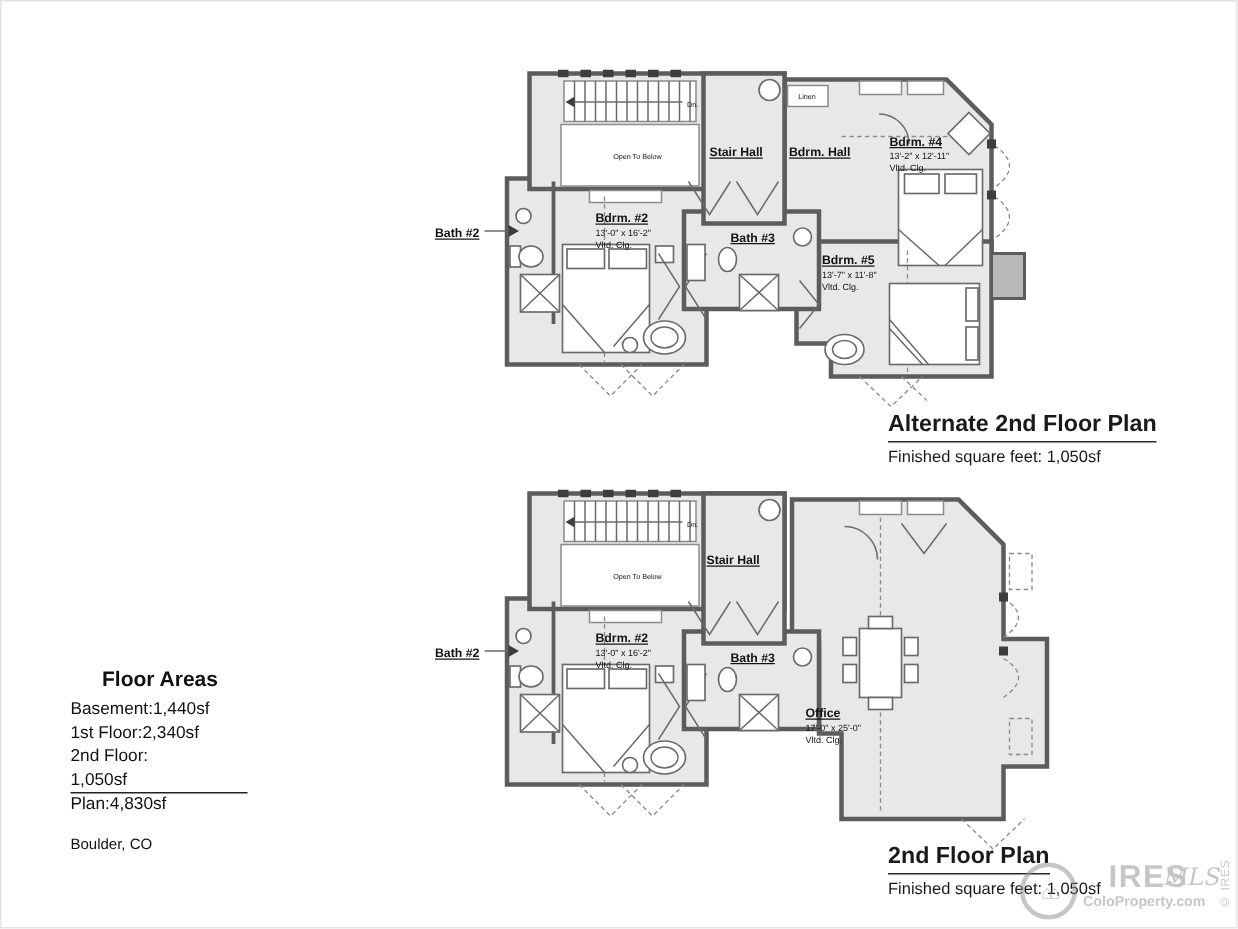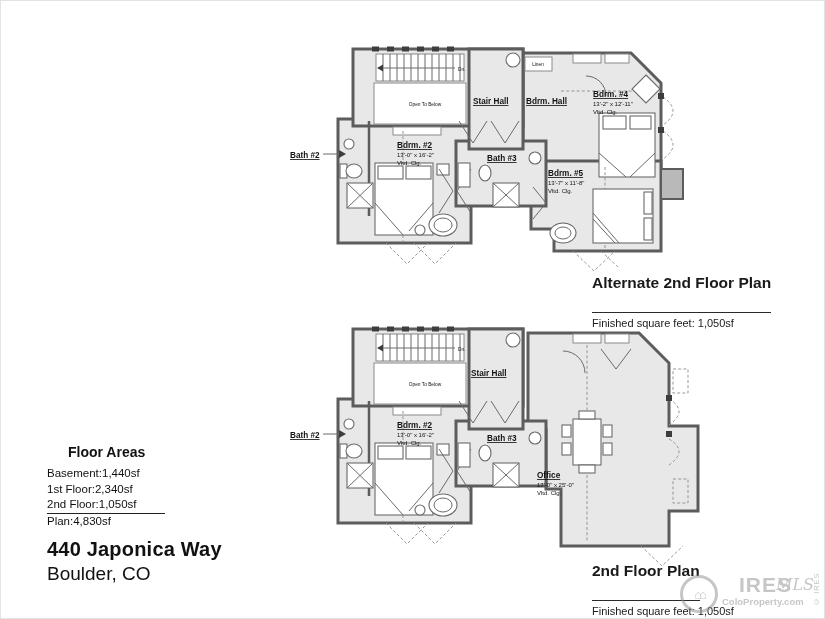--- a/index.html
+++ b/index.html
@@ -18,31 +18,31 @@
   .wall2 { fill:none; stroke:#5c5c5c; stroke-width:2.5; }
   .dash  { fill:none; stroke:#8c8c8c; stroke-width:0.9; stroke-dasharray:3 2.2; }
   .dashrect { fill:none; stroke:#8c8c8c; stroke-width:0.9; stroke-dasharray:3 2.2; }
   .tick  { fill:#3d3d3d; }
   text.lbl  { font-size:8.2px; font-weight:bold; text-decoration:underline; }
   text.dim  { font-size:6px; }
   text.tiny { font-size:4.8px; }
 
   .plan-title { position:absolute; }
   .plan-title h2 { margin:0; font-size:15.5px; font-weight:bold; color:#1a1a1a;
-                   display:inline-block; border-bottom:1.5px solid #2a2a2a; padding-bottom:20px; }
+                   display:inline-block; border-bottom:1.5px solid #2a2a2a; padding-bottom:2px; }
   .plan-title .sub { font-size:11px; margin-top:4px; color:#1a1a1a; }
 
   .floor-areas { position:absolute; left:46px; top:443px; width:118px; }
   .floor-areas h3 { margin:0 0 6px 0; font-size:14px; font-weight:bold;padding-left:21px; }
   .fa-row { display:flex; font-size:11.5px; line-height:15.5px; }
-  .fa-row.u { border-bottom:1.2px solid #222; }
+  .fa-row.u { border-bottom:1.2px solid #222;flex-direction:column; }
 
   .address { position:absolute; left:46px; top:537px; }
   .address h1 { margin:0; font-size:20px; font-weight:bold; letter-spacing:0.2px; }
-  .address .city { font-size:19px; margin-top:2px; }
+  .address .city { font-size:10px; margin-top:20px; }
   .disclaimer { position:absolute; left:47px; top:586px; font-size:9.3px; font-weight:bold; white-space:nowrap; }
 
   .watermark { position:absolute; left:679px; top:572px; width:146px; height:46px;
                opacity:0.5; color:#8f8f8f; }
   .wm-circle { position:absolute; left:0; top:2px; width:32px; height:32px; border:3px solid #8f8f8f;
                border-radius:50%; display:flex; align-items:center; justify-content:center;
                font-size:13px; letter-spacing:-3px; }
   .wm-brand { position:absolute; left:59px; top:0; font-size:21px; font-weight:bold; letter-spacing:1px; }
   .wm-script { position:absolute; left:96px; top:2px; font-size:16px; font-style:italic;
                font-family:"DejaVu Serif", serif; }
@@ -262,21 +262,20 @@
       <span>2nd Floor:</span>
       <span>1,050sf</span>
     </div>
     <div class="fa-row">
       <span>Plan:</span>
       <span>4,830sf</span>
     </div>
   </div>
 
   <div class="address">
-    <h1>440 Japonica Way</h1>
     <div class="city">Boulder, CO</div>
   </div>
 
   <div class="watermark">
     <div class="wm-circle">⌂⌂</div>
     <div class="wm-brand">IRES</div>
     <div class="wm-script">MLS</div>
     <div class="wm-domain">ColoProperty.com</div>
     <div class="wm-copy">© IRES</div>
   </div>

